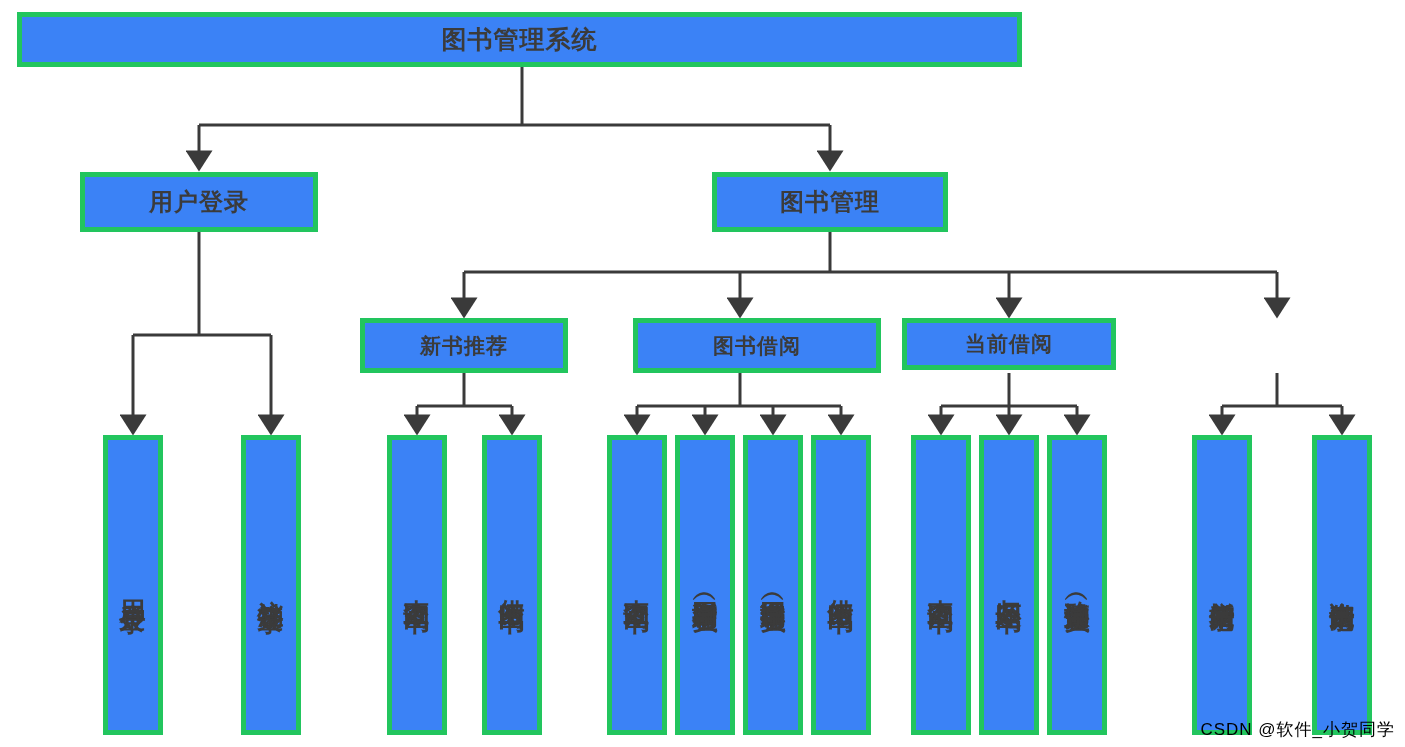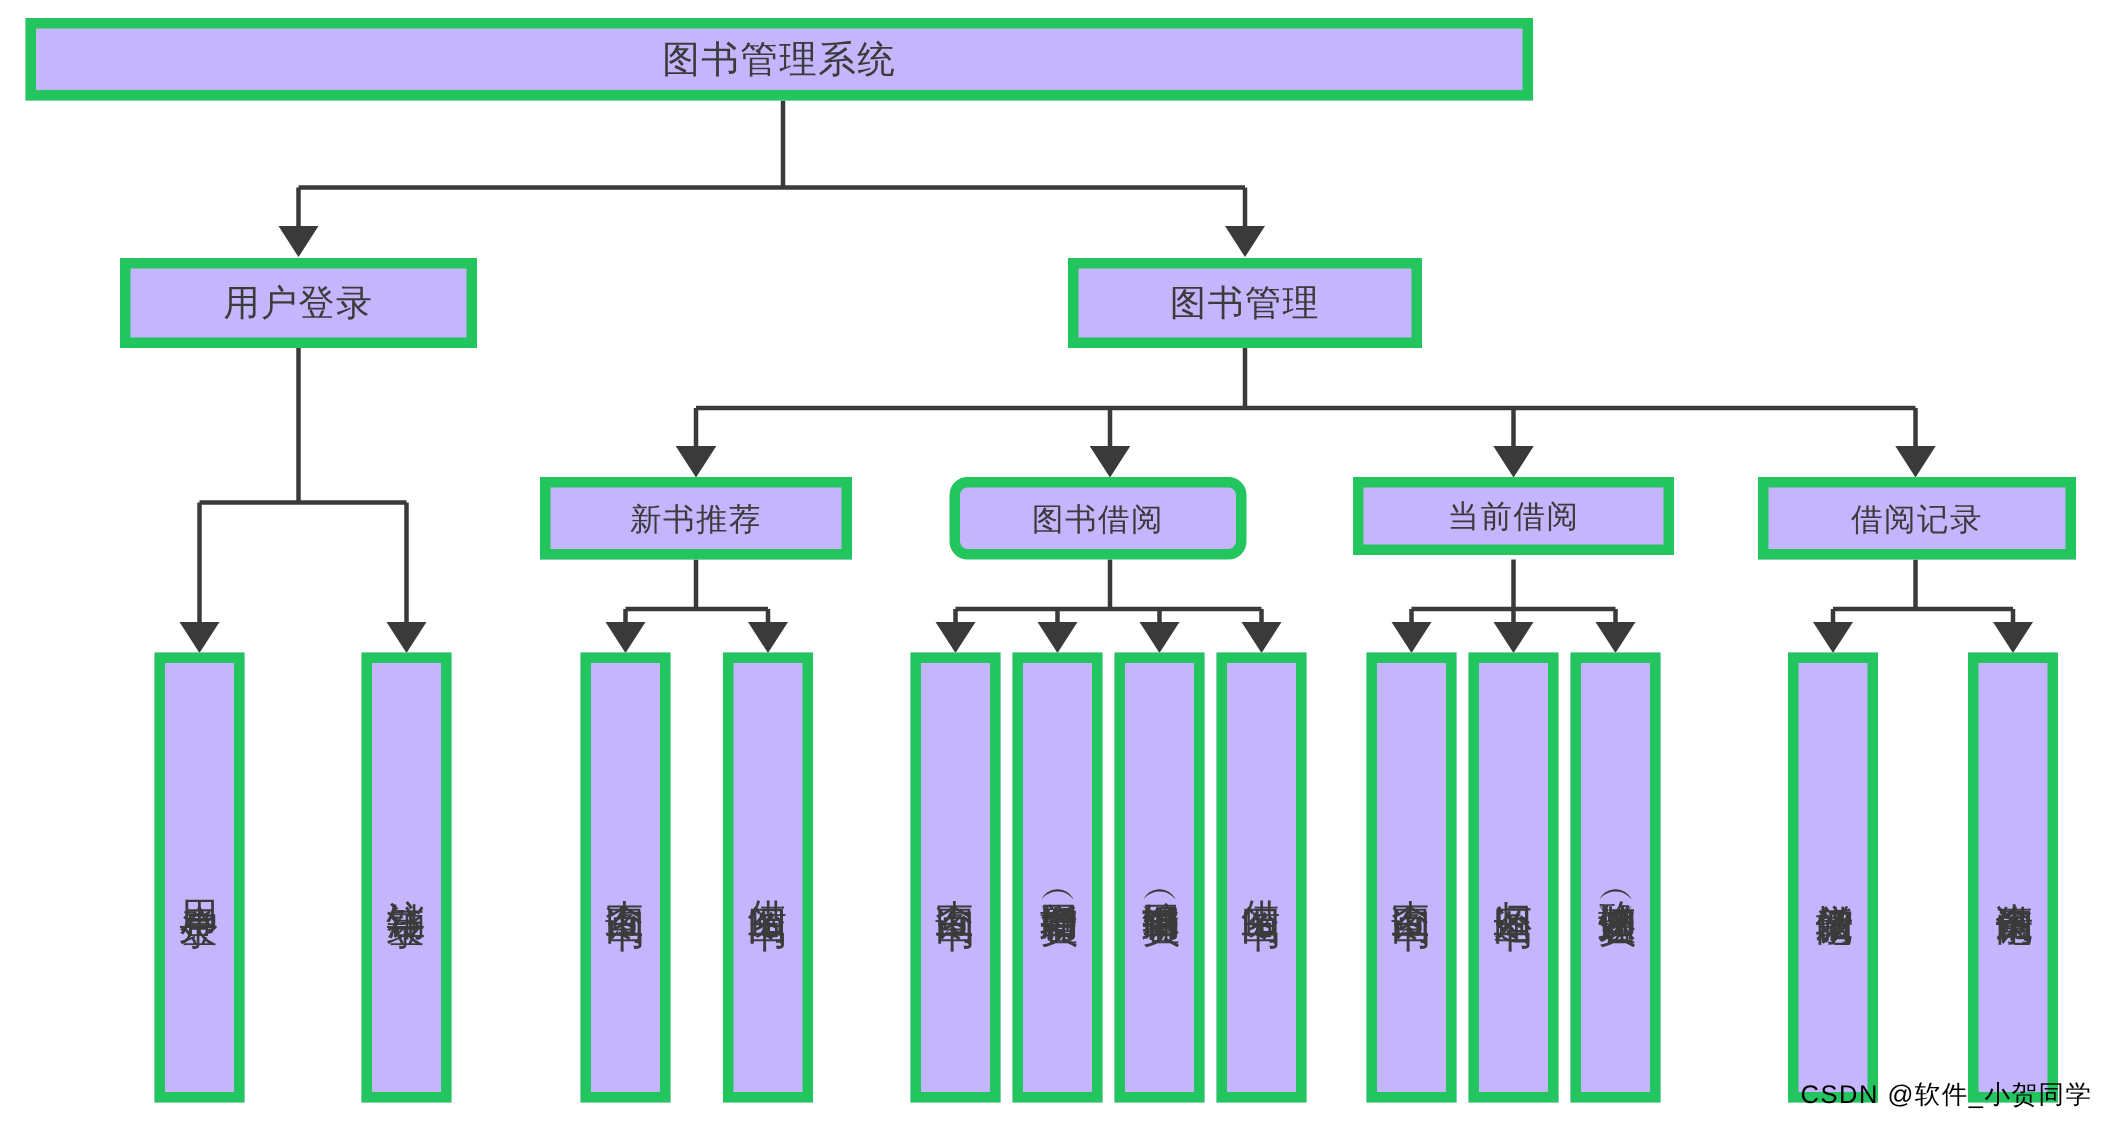--- a/index.html
+++ b/index.html
@@ -18,26 +18,27 @@
   #edges{
     position:absolute;
     left:0; top:0;
     width:1405px;
     height:747px;
     pointer-events:none;
   }
   .node{
     position:absolute;
     box-sizing:border-box;
-    background:#c4b5fd;
-    border:7px solid #22c55e;
+    background:#3b82f6;
+    border:5px solid #22c55e;
     display:flex;
     align-items:center;
     justify-content:center;
     z-index:2;
+    font-weight:bold;
   }
   .node .lbl{
     display:block;
     text-align:center;
     color:#3b3b3b;
     letter-spacing:1px;
     white-space:nowrap;
   }
   .node.root .lbl{ font-size:25px; }
   .node.l1 .lbl{ font-size:24px; }
@@ -134,28 +135,25 @@
   <div class="node l1" style="left:80px; top:172px; width:238px; height:60px;">
     <span class="lbl">用户登录</span>
   </div>
   <div class="node l1" style="left:712px; top:172px; width:236px; height:60px;">
     <span class="lbl">图书管理</span>
   </div>
 
   <div class="node l2" style="left:360px; top:318px; width:208px; height:55px;">
     <span class="lbl">新书推荐</span>
   </div>
-  <div class="node l2" style="left:633px; top:318px; width:198px; height:55px;border-radius:12px;">
+  <div class="node l2" style="left:633px; top:318px; width:248px; height:55px;">
     <span class="lbl">图书借阅</span>
   </div>
   <div class="node l2" style="left:902px; top:318px; width:214px; height:52px;">
     <span class="lbl">当前借阅</span>
-  </div>
-  <div class="node l2" style="left:1172px; top:318px; width:212px; height:55px;">
-    <span class="lbl">借阅记录</span>
   </div>
 
   <div class="node leaf" style="left:103px; top:435px; width:60px; height:300px;">
     <span class="lbl">用户登录</span>
   </div>
   <div class="node leaf" style="left:241px; top:435px; width:60px; height:300px;">
     <span class="lbl">注销登录</span>
   </div>
 
   <div class="node leaf" style="left:387px; top:435px; width:60px; height:300px;">

